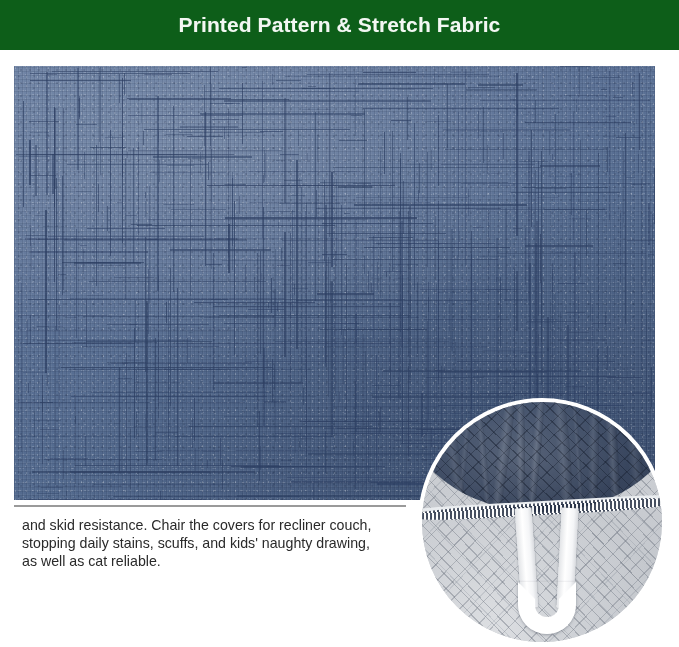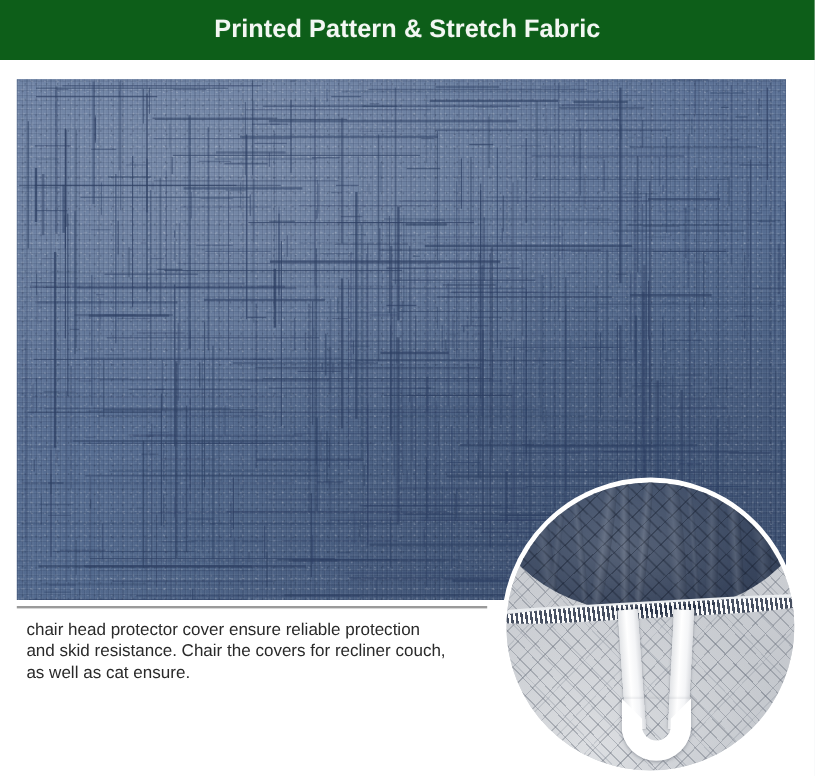--- a/index.html
+++ b/index.html
@@ -958,17 +958,17 @@
   <div class="strap">
     <b class="left"></b>
     <b class="right"></b>
     <u></u>
   </div>
 </div>
 
 <div class="caption">
   <div class="caption-rule"></div>
   <div class="caption-body" id="caption-body">
-      <p>chair head protector cover ensure reliable protection</p>
       <p>and skid resistance. Chair the covers for recliner couch,</p>
-      <p>as well as cat ensure.</p>
+      <p>stopping daily stains, scuffs, and kids' naughty drawing,</p>
+      <p>as well as cat reliable.</p>
     </div>
 </div>
 
 </body></html>

